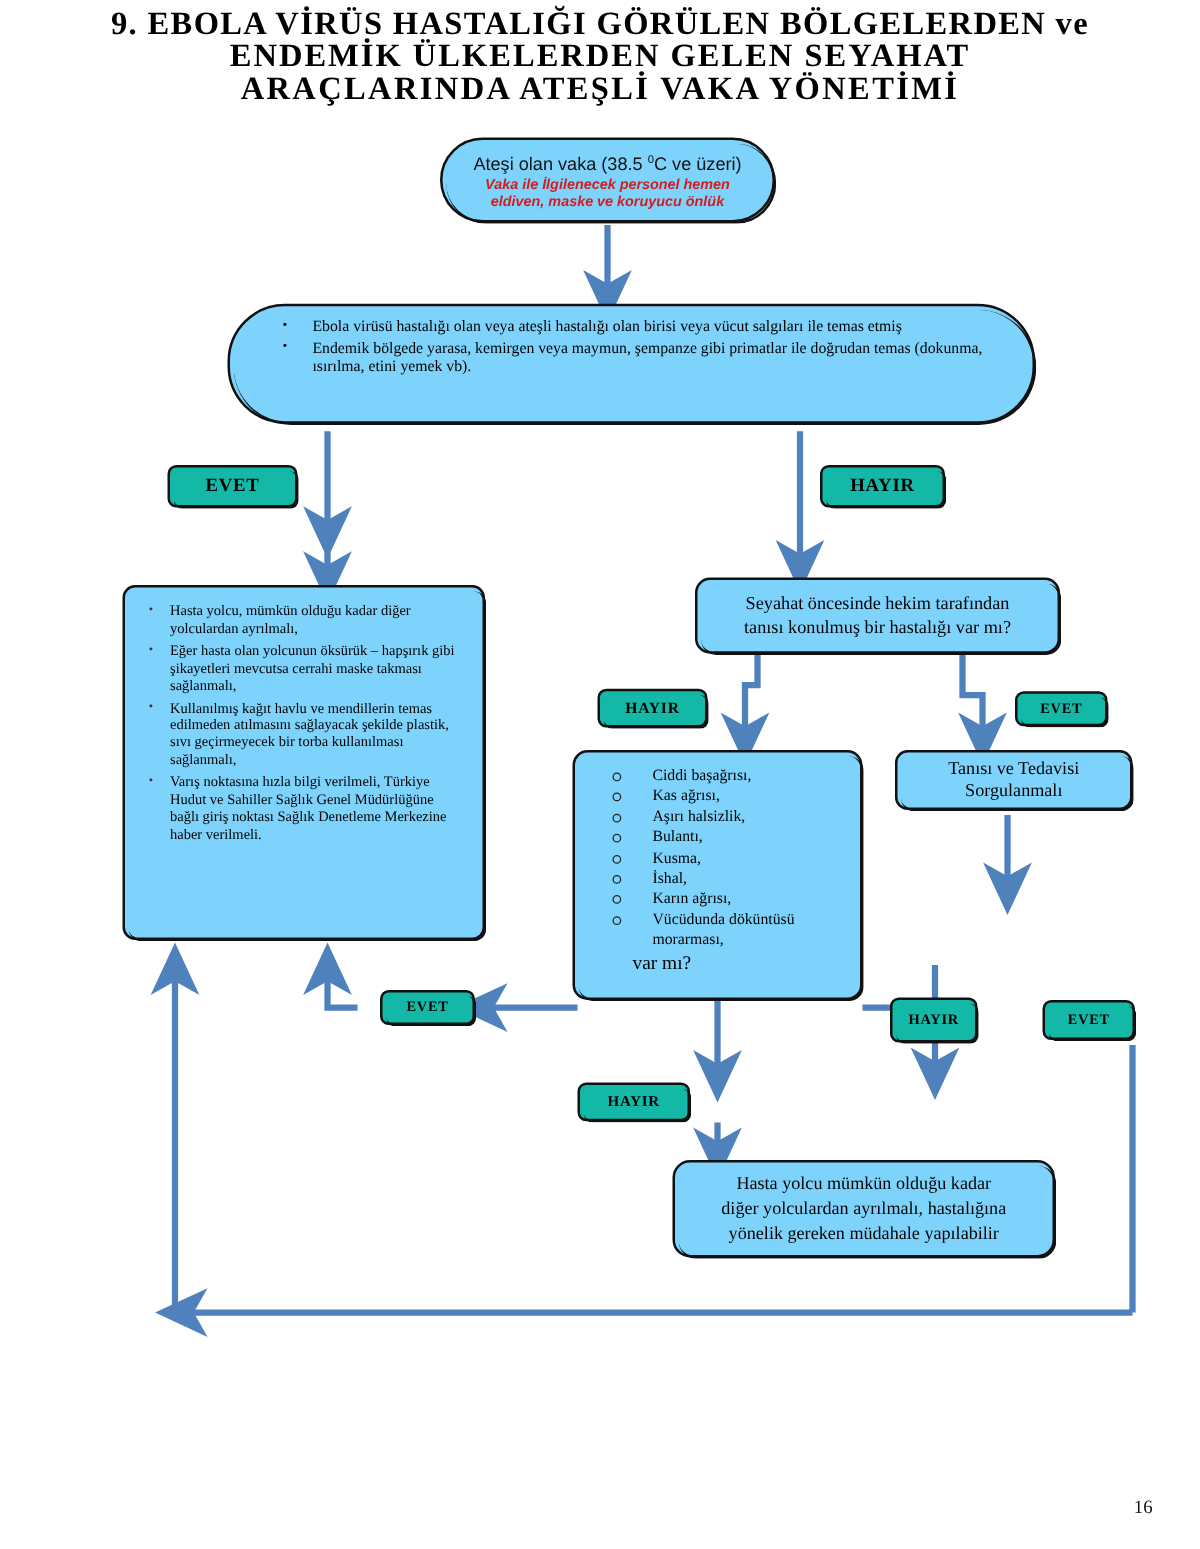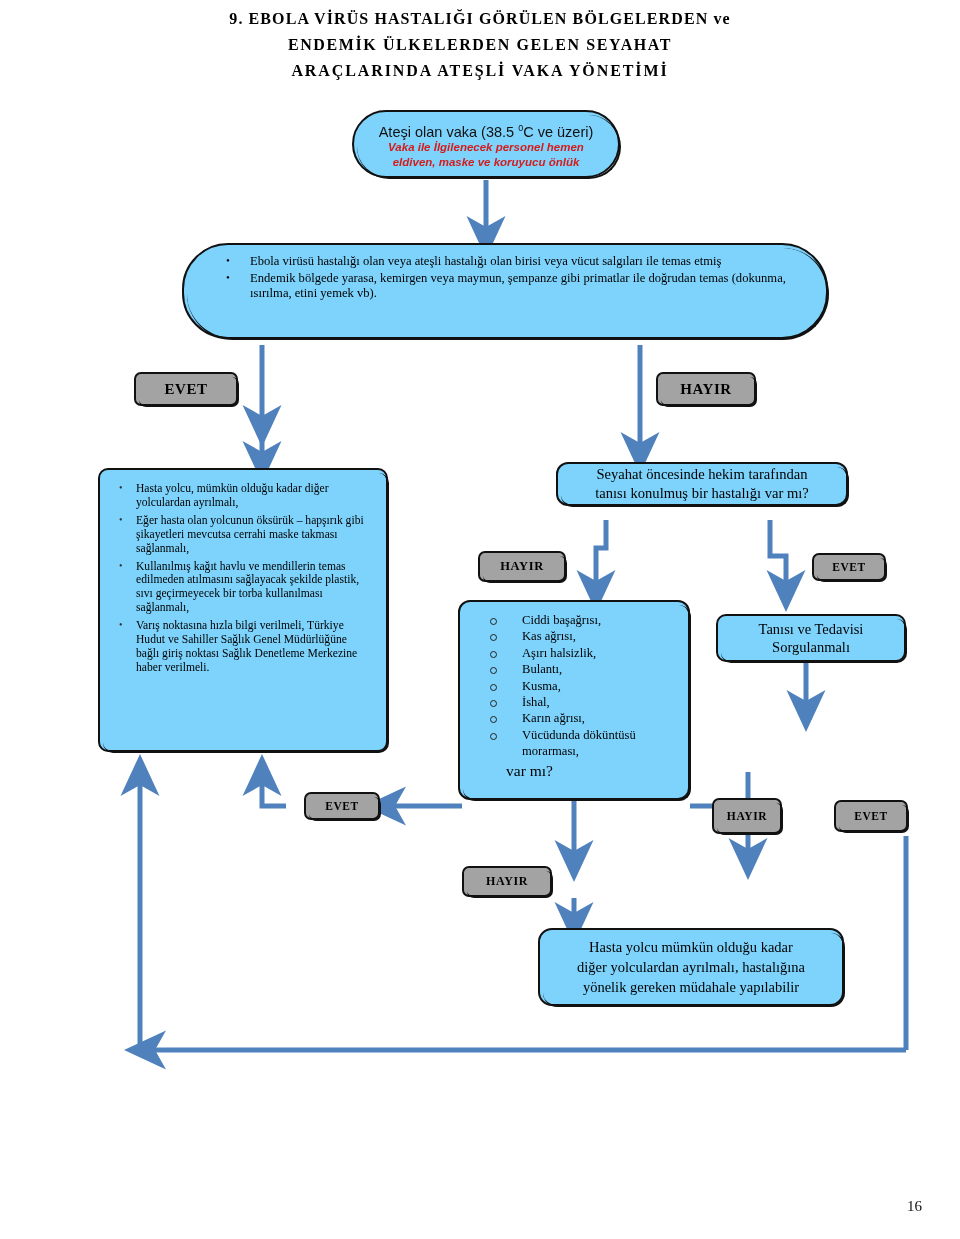--- a/index.html
+++ b/index.html
@@ -10,21 +10,21 @@
     -webkit-font-smoothing:antialiased;
   }
   #canvas{position:absolute;inset:0;}
 
   
   .title{
     position:absolute;left:60px;top:6px;width:840px;
     text-align:center;
     font-family:"Liberation Serif", serif;
     font-weight:bold;
-    font-size:16px;
+    font-size:26px;
     line-height:26px;
     letter-spacing:1.1px;
   }
   .title .ln{display:block;white-space:nowrap;}
   .title .ln2{letter-spacing:1.6px;}
   .title .ln3{letter-spacing:1.9px;}
 
   
   .node{
     position:absolute;
@@ -41,21 +41,21 @@
 
   
   .node::after{
     content:"";position:absolute;left:3px;right:-3px;top:3px;bottom:-3px;
     border-right:2.2px solid #111;border-bottom:2.2px solid #111;
     border-radius:inherit;pointer-events:none;z-index:-1;
   }
 
   
   .ynbox{
-    position:absolute;box-sizing:border-box;background:#a3a3a3;
+    position:absolute;box-sizing:border-box;background:#14b8a6;
     border:2.2px solid #111;border-radius:7px;
     display:flex;align-items:center;justify-content:center;
     font-family:"Liberation Serif", serif;font-weight:bold;
     letter-spacing:.6px;z-index:6;
   }
   .ynbox::after{
     content:"";position:absolute;left:3px;right:-3px;top:3px;bottom:-3px;
     border-right:2.2px solid #111;border-bottom:2.2px solid #111;
     border-radius:inherit;pointer-events:none;z-index:-1;
   }
@@ -93,21 +93,21 @@
     font-size:11.6px;line-height:13.9px;margin:4px;
   }
   #boxProc li::before{content:"\2022";position:absolute;left:5px;top:-1px;font-size:10px;color:#333;}
   #boxProc li.sub{
     padding-left:46px;font-family:"Liberation Sans", sans-serif;
     font-size:9.9px;line-height:13.2px;
   }
   #boxProc li.sub::before{left:22px;top:0;font-size:9px;}
 
   
-  #boxQ1{left:556px;top:462px;width:292px;height:44px;flex-direction:column;
+  #boxQ1{left:556px;top:462px;width:292px;height:61px;flex-direction:column;
          font-size:14.6px;line-height:19px;border-radius:12px;}
 
   
   #boxSym{
     left:458px;top:600px;width:232px;height:200px;
     display:block;border-radius:12px;padding:10px 8px 4px 8px;text-align:left;
   }
   #boxSym ul{margin:0;padding:0;list-style:none;}
   #boxSym li{
     position:relative;padding-left:54px;
@@ -115,21 +115,21 @@
   }
   #boxSym li::before{
     content:"";position:absolute;left:22px;top:6px;width:5px;height:5px;
     border:1.2px solid #222;border-radius:50%;
   }
   #boxSym li.cont{padding-left:54px;}
   #boxSym li.cont::before{display:none;}
   #boxSym .varmi{padding-left:38px;font-size:15.5px;line-height:20px;margin-top:1px;}
 
   
-  #boxTani{left:716px;top:614px;width:190px;height:48px;flex-direction:column;
+  #boxTani{left:716px;top:600px;width:190px;height:48px;flex-direction:column;
            font-size:14.5px;line-height:18px;border-radius:10px;}
   #boxEvh{left:702px;top:718px;width:204px;height:48px;flex-direction:column;
           font-size:14.5px;line-height:18px;border-radius:10px;}
 
   
   #boxFinal{left:538px;top:928px;width:306px;height:78px;flex-direction:column;
             font-size:14.5px;line-height:20px;border-radius:14px;}
 
   
   #ynEvet1{left:134px;top:372px;width:104px;height:34px;font-size:15px;}

